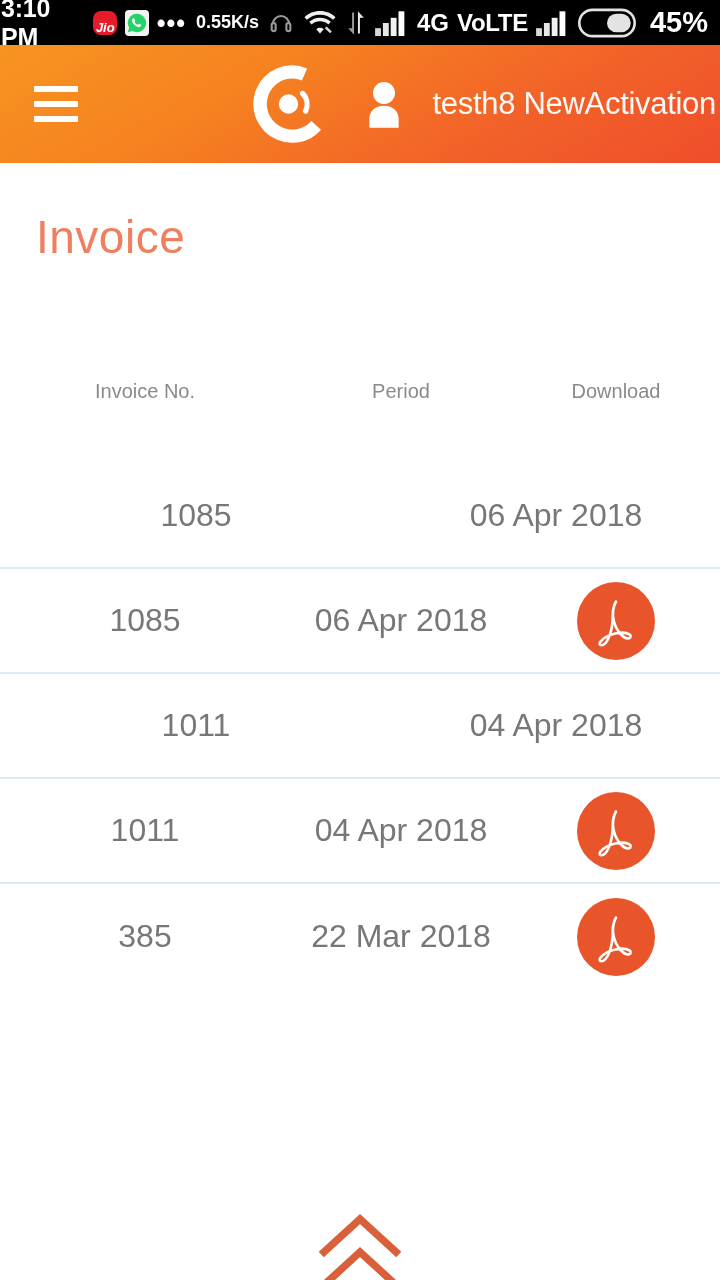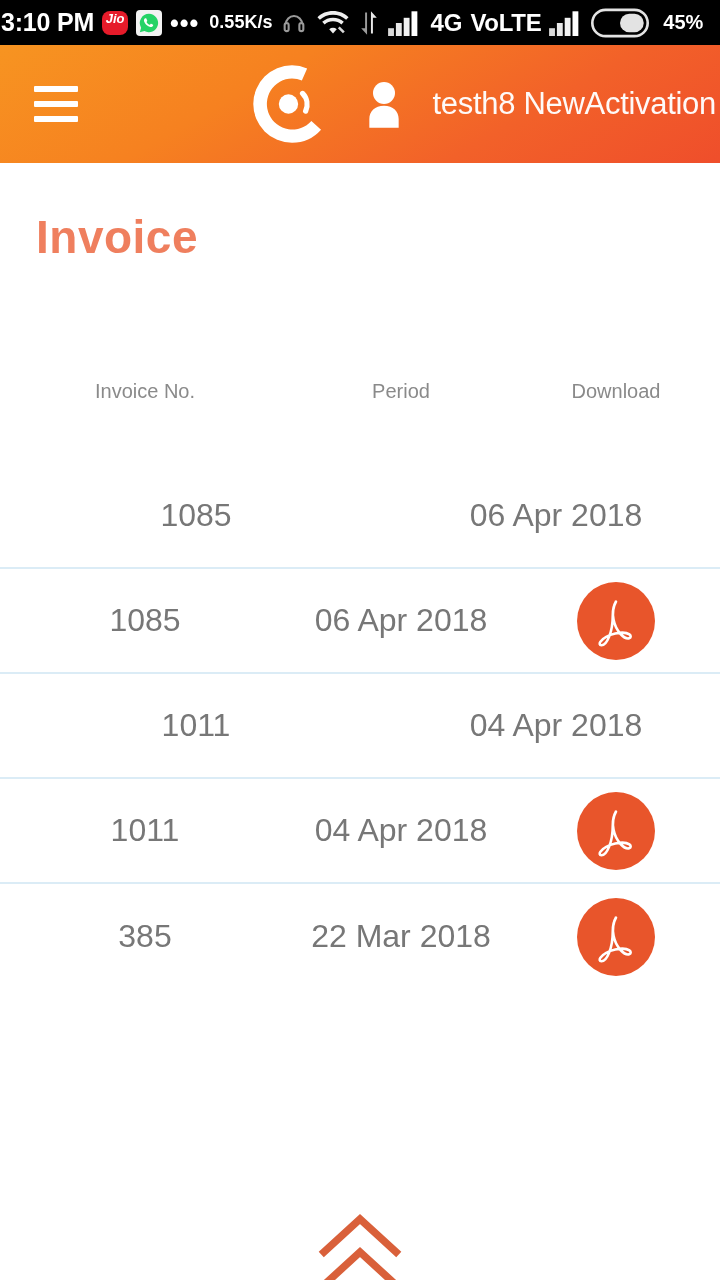--- a/index.html
+++ b/index.html
@@ -12,36 +12,36 @@
   #screen { position:relative; width:720px; height:1280px; background:#fff; }
 
   
   .statusbar{
     position:relative; height:45px; background:#000; color:#fff;
     display:flex; align-items:center; padding:0 12px 0 1px; gap:8px;
   }
   .sb-time{ font-size:25px; font-weight:bold; letter-spacing:-0.2px; }
   .sb-jio{
     width:26px;height:24px;background:#e61b2a;border-radius:8px;
-    display:flex;align-items:flex-start;justify-content:center;
+    display:flex;align-items:flex-end;justify-content:center;
     color:#fff;font-size:13px;font-weight:bold;font-style:italic;
   }
   .sb-wa{
     width:26px;height:26px;background:#f2f2f2;border-radius:4px;
     display:flex;align-items:center;justify-content:center;
   }
   .sb-wa svg{ width:22px;height:22px;display:block; }
   .sb-dots{ font-size:25px; font-weight:bold; line-height:10px; color:#fff; letter-spacing:1px;}
   .sb-speed{ font-size:18px; font-weight:bold; margin-left:2px; }
   .sb-ico{ display:flex; align-items:center; }
   .sb-ico svg{ display:block; }
   .sb-4g{ font-size:24px; font-weight:bold; }
   .sb-volte{ font-size:24px; font-weight:bold; letter-spacing:-0.3px;}
   .sb-batt{ display:flex; align-items:center; }
-  .sb-pct{ font-size:20px; font-weight:bold; margin-left:6px;}
+  .sb-pct{ font-size:29px; font-weight:bold; margin-left:6px;}
 
   
   .appbar{
     position:relative; height:118px;
     background:linear-gradient(150deg,#f79421 0%, #f68120 35%, #f26129 70%, #ef4e2b 100%);
     display:flex; align-items:center;
   }
   .hamburger{
     position:absolute; left:34px; top:50%; transform:translateY(-50%);
     width:44px; height:36px; display:flex; flex-direction:column; justify-content:space-between;
@@ -56,21 +56,21 @@
   }
   .avatar svg{ width:44px; height:48px; display:block; }
   .account-name{
     color:#fff; font-size:31px; letter-spacing:-0.3px; white-space:nowrap;
     opacity:.97;
   }
 
   
   .page-title{
     position:absolute; left:36px; top:210px;
-    font-size:46px; color:#ef7f5e; font-weight:700; letter-spacing:0.5px;
+    font-size:46px; color:#ef7f5e; font-weight:400; letter-spacing:0.5px;
   }
 
   .table{ position:absolute; left:0; top:360px; width:720px; }
   .thead{ display:flex; height:62px; align-items:center; }
   .th{ font-size:20px; color:#8a8a8a; text-align:center; }
   .th-invoice{ width:290px; }
   .th-period{ width:222px; }
   .th-download{ width:208px; }
 
   .rows{ margin-top:42px; }

